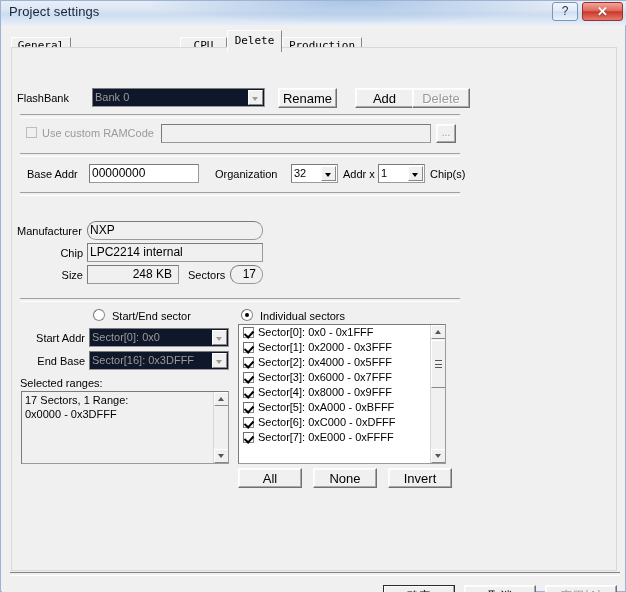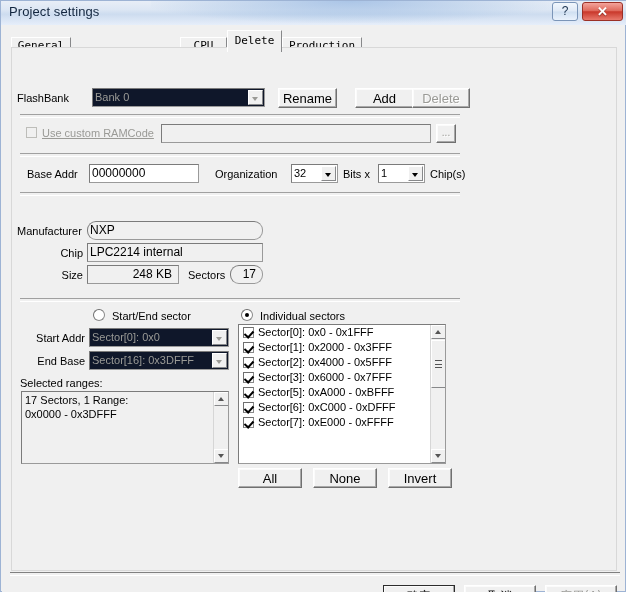--- a/index.html
+++ b/index.html
@@ -119,21 +119,21 @@
     box-shadow: 0 0 0 0 transparent;
   }
   #tabpanel::after{
     content:""; position:absolute; left:-1px; top:-1px;
     width:606px; height:524px; box-sizing:border-box;
     border:1px solid #d8d8d8; pointer-events:none;
   }
 
   
   .lbl { position: absolute; white-space: nowrap; font-size: 11px; }
-  .lbl.dis { color: #9a9a96; text-decoration: underline; }
+  .lbl.dis { color: #9a9a96; }
   .rt { text-align: right; }
 
   .tfield {
     position: absolute; box-sizing: border-box;
     background: #ffffff;
     border: 1px solid #9a9a9a;
     border-top-color: #7b7b7b;
     border-left-color: #7b7b7b;
     font-size: 12px;
     line-height: 16px;
@@ -349,21 +349,21 @@
 
       <div class="sep" style="left:8px; top:105px; width:440px;"></div>
 
       <div class="lbl" style="left:15px; top:120px;">Base Addr</div>
       <div class="tfield" style="left:77px; top:116px; width:110px; height:19px;">00000000</div>
       <div class="lbl" style="left:203px; top:120px;">Organization</div>
       <div class="combo" style="left:279px; top:116px; width:47px; height:19px;">
         <span>32</span>
         <span class="arrowbox"></span>
       </div>
-      <div class="lbl" style="left:331px; top:120px;">Bits x</div>
+      <div class="lbl" style="left:331px; top:120px;">Addr x</div>
       <div class="combo" style="left:366px; top:116px; width:47px; height:19px;">
         <span>1</span>
         <span class="arrowbox"></span>
       </div>
       <div class="lbl" style="left:418px; top:120px;">Chip(s)</div>
 
       <div class="sep" style="left:8px; top:144px; width:440px;"></div>
 
       <div class="lbl" style="left:5px; top:177px; width:66px;">Manufacturer</div>
       <div class="tfield ro" style="left:75px; top:173px; width:176px; height:19px;border-radius:9px;">NXP</div>
@@ -405,20 +405,21 @@
 
       <div class="radio on" style="left:229px; top:261px;"></div>
       <div class="lbl" style="left:248px; top:262px;">Individual sectors</div>
 
       <div class="listbox" style="left:226px; top:276px; width:208px; height:140px;">
         <div style="position:absolute; left:0; top:0; right:15px; top:0; bottom:0; overflow:hidden;">
           <div class="listitem"><span class="chk on"></span><span>Sector[0]: 0x0 - 0x1FFF</span></div>
           <div class="listitem"><span class="chk on"></span><span>Sector[1]: 0x2000 - 0x3FFF</span></div>
           <div class="listitem"><span class="chk on"></span><span>Sector[2]: 0x4000 - 0x5FFF</span></div>
           <div class="listitem"><span class="chk on"></span><span>Sector[3]: 0x6000 - 0x7FFF</span></div>
+          <div class="listitem"><span class="chk on"></span><span>Sector[4]: 0x8000 - 0x9FFF</span></div>
           <div class="listitem"><span class="chk on"></span><span>Sector[5]: 0xA000 - 0xBFFF</span></div>
           <div class="listitem"><span class="chk on"></span><span>Sector[6]: 0xC000 - 0xDFFF</span></div>
           <div class="listitem"><span class="chk on"></span><span>Sector[7]: 0xE000 - 0xFFFF</span></div>
         </div>
         <div class="vscroll">
           <div class="arrow up"></div>
           <div class="thumb" style="top:15px; height:48px;">
               <span class="grip"></span>
             </div>
           <div class="arrow down"></div>

